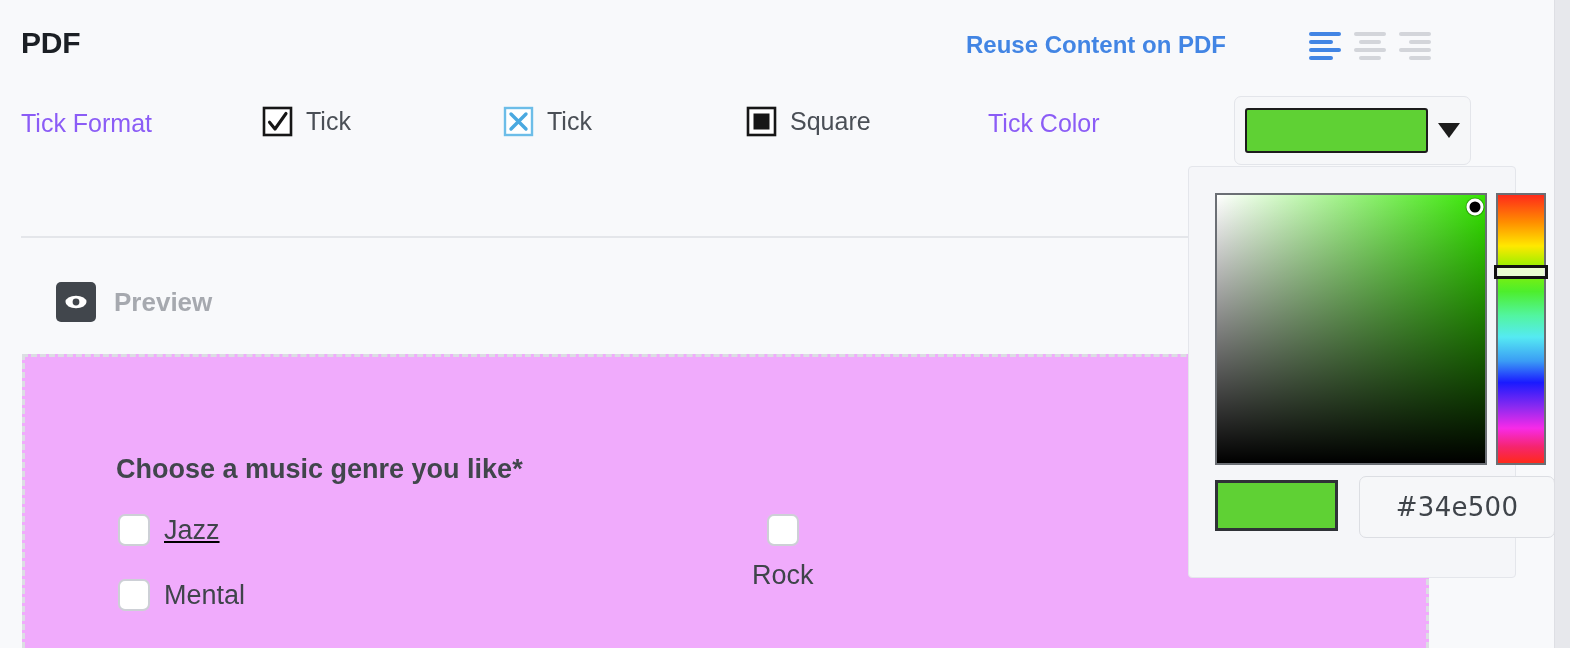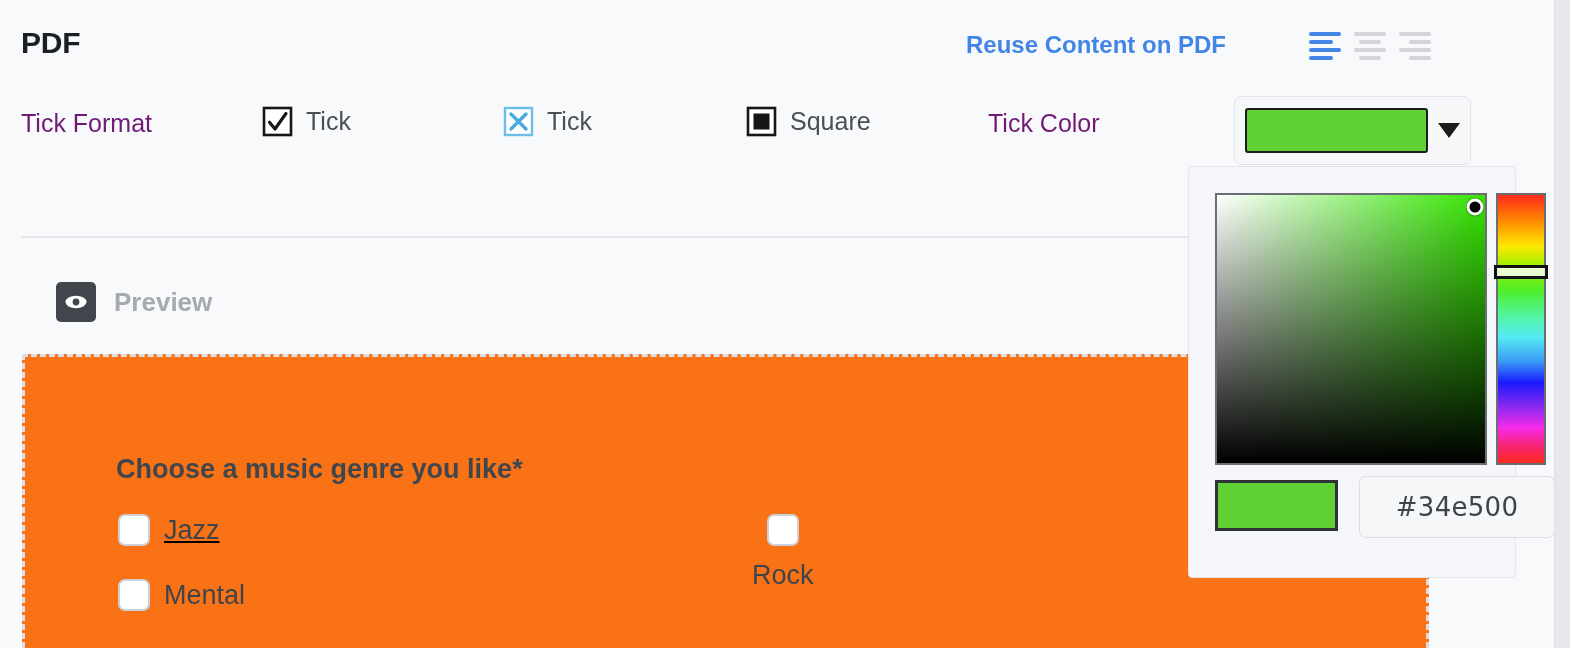--- a/index.html
+++ b/index.html
@@ -118,21 +118,21 @@
     position: absolute;
     left: 0;
     top: 92px;
     width: 1554px;
     height: 80px;
   }
   .tf-label {
     position: absolute;
     top: 17px;
     font-size: 25px;
-    color: #701a75;
+    color: #8b5cf6;
     white-space: nowrap;
   }
   #tick-format-label { left: 21px; }
   #tick-color-label  { left: 988px; }
 
   .tf-option {
     position: absolute;
     top: 14px;
     display: flex;
     align-items: center;
@@ -228,21 +228,21 @@
 
   
   #preview-area {
     position: absolute;
     left: 22px;
     top: 354px;
     width: 1407px;
     height: 294px;
     border: 3px dashed #dcdee3;
     border-bottom: none;
-    background: #f97316;
+    background: #f0abfc;
     text-align: center;
   }
 
   #question-title {
     position: absolute;
     left: 91px;
     top: 97px;
     font-size: 27px;
     font-weight: 700;
     color: #41464c;

